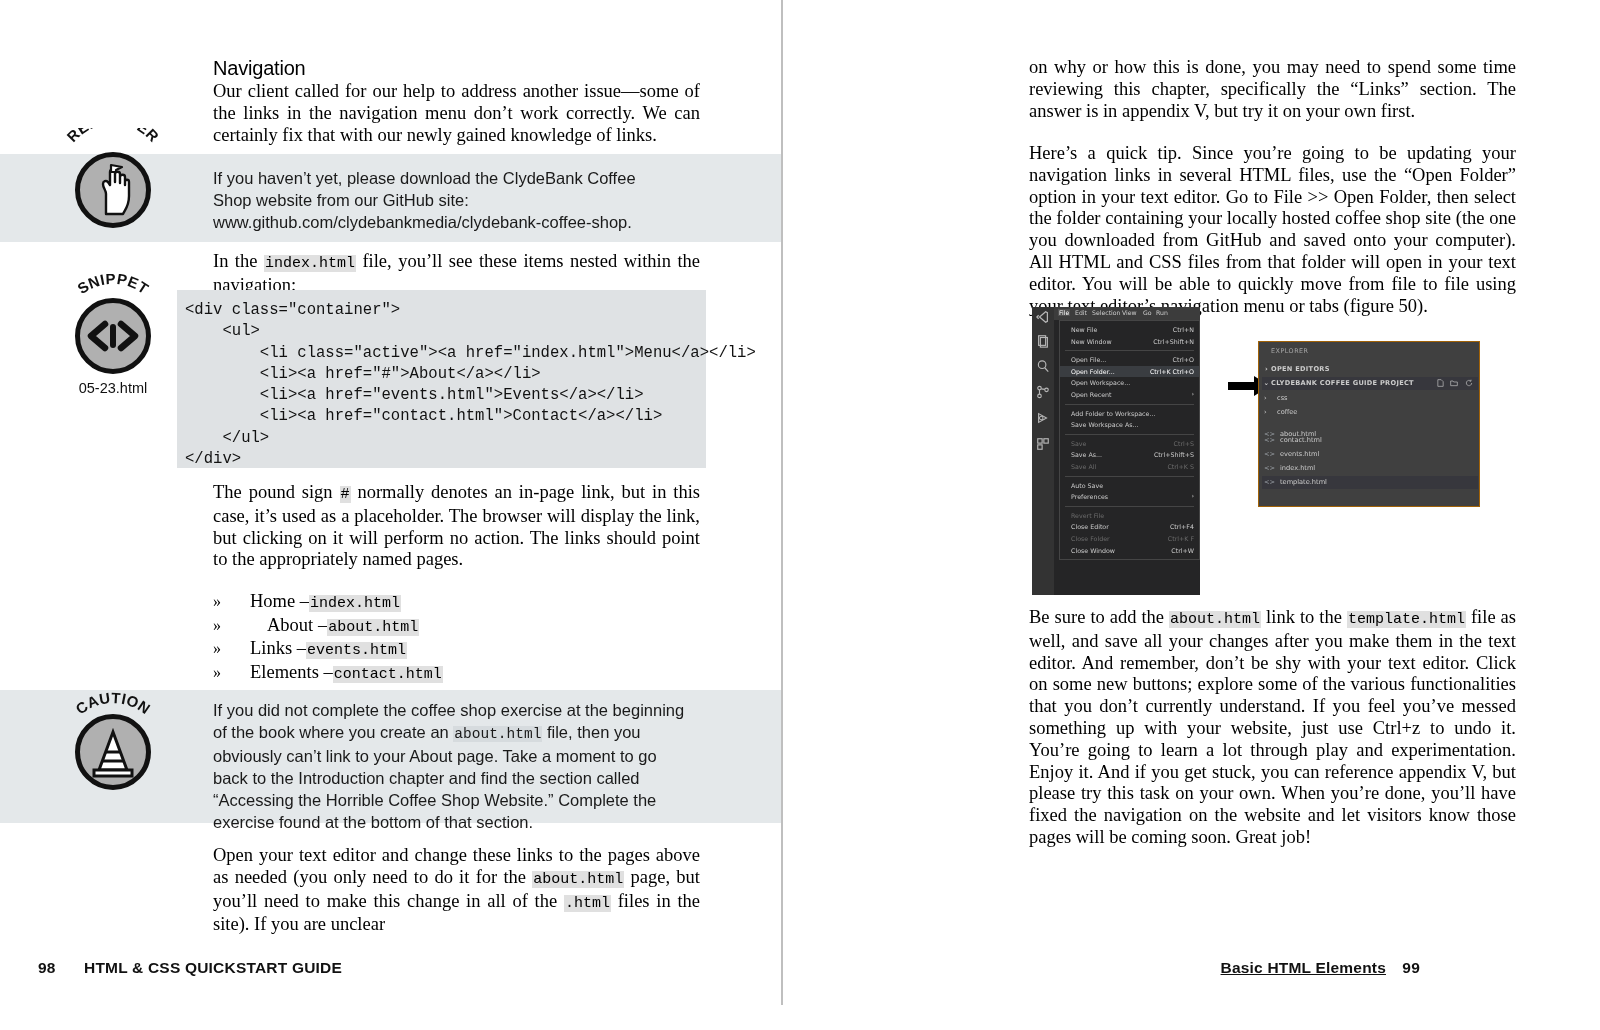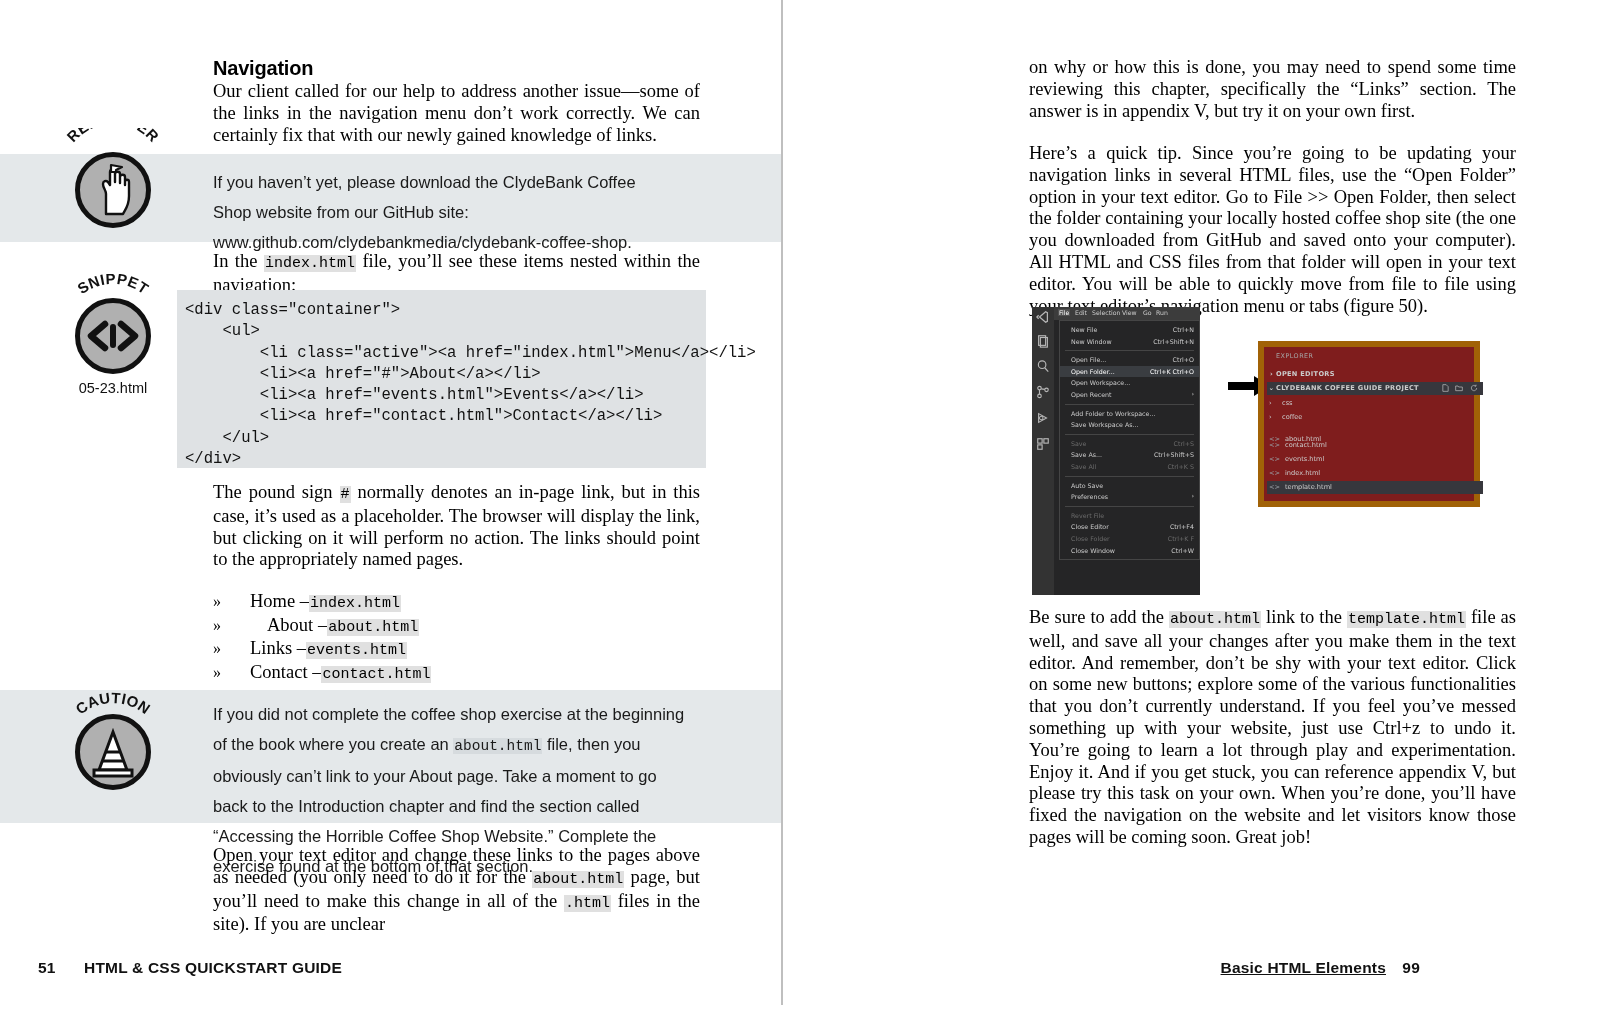--- a/index.html
+++ b/index.html
@@ -45,39 +45,39 @@
   
   .col-left {
     position: absolute;
     left: 213px;
     top: 0;
     width: 487px;
   }
 
   h2.section-title {
     font-family: "Liberation Sans", sans-serif;
-    font-weight: bold;
+    font-weight: normal;
     font-size: 20px;
     letter-spacing: -0.2px;
     margin: 0;
     padding: 0;
   }
 
   p.body {
     font-family: "Liberation Serif", serif;
     font-size: 18.5px;
     line-height: 21.8px;
     text-align: justify;
     margin: 0;
   }
 
   .callout-text {
     font-family: "Liberation Sans", sans-serif;
     font-size: 16.5px;
-    line-height: 30px;
+    line-height: 22px;
     margin: 0;
     color: #1a1a1a;
   }
 
   .inline-code {
     font-family: "Liberation Mono", monospace;
     font-size: 15px;
     background: #e0e0e0;
     padding: 0 1px;
     white-space: nowrap;
@@ -271,23 +271,23 @@
     left: 196px;
     top: 68px;
     width: 42px;
     height: 22px;
   }
 
   .explorer {
     position: absolute;
     left: 226px; top: 34px;
     width: 222px; height: 166px;
-    background: #7f1d1d;
+    background: #404040;
     font-family: "DejaVu Sans", sans-serif;
-    border: 6px solid #a16207;
+    border: 1px solid #a16207;
     box-sizing: border-box;
   }
   .explorer .ex-title {
     position: absolute;
     left: 12px; top: 5px;
     font-size: 6.4px;
     color: #a7a7a7;
     letter-spacing: .5px;
   }
   .explorer .ex-sec {
@@ -417,40 +417,40 @@
       <p class="callout-text" style="position:absolute;left:0;top:167px;width:460px;">If you haven’t yet, please download the ClydeBank Coffee Shop website from our GitHub site: www.github.com/clydebankmedia/clydebank-coffee-shop.</p>
 
       <p class="body" style="position:absolute;left:0;top:251px;width:487px;"><span>In the </span><span class="inline-code">index.html</span><span> file, you’ll see these items nested within the navigation:</span></p>
 
       <p class="body" style="position:absolute;left:0;top:482px;width:487px;"><span>The pound sign </span><span class="inline-code">#</span><span> normally denotes an in-page link, but in this case, it’s used as a placeholder. The browser will display the link, but clicking on it will perform no action. The links should point to the appropriately named pages.</span></p>
 
       <ul class="dingbat" style="position:absolute;left:0;top:591px;width:400px;">
         <li><span class="bullet">»</span><span style="display:inline-block;margin-left:10px;">Home – </span><span class="inline-code">index.html</span></li>
         <li><span class="bullet">»</span><span style="display:inline-block;margin-left:27px;">About – </span><span class="inline-code">about.html</span></li>
         <li><span class="bullet">»</span><span style="display:inline-block;margin-left:10px;">Links – </span><span class="inline-code">events.html</span></li>
-        <li><span class="bullet">»</span><span style="display:inline-block;margin-left:10px;">Contact – </span><span class="inline-code">contact.html</span></li>
+        <li><span class="bullet">»</span><span style="display:inline-block;margin-left:10px;">Elements – </span><span class="inline-code">contact.html</span></li>
       </ul>
 
       <p class="callout-text" style="position:absolute;left:0;top:699px;width:472px;"><span>If you did not complete the coffee shop exercise at the beginning of the book where you create an </span><span class="inline-code">about.html</span><span> file, then you obviously can’t link to your About page. Take a moment to go back to the Introduction chapter and find the section called “Accessing the Horrible Coffee Shop Website.” Complete the exercise found at the bottom of that section.</span></p>
 
       <p class="body" style="position:absolute;left:0;top:845px;width:487px;"><span>Open your text editor and change these links to the pages above as needed (you only need to do it for the </span><span class="inline-code">about.html</span><span> page, but you’ll need to make this change in all of the </span><span class="inline-code">.html</span><span> files in the site). If you are unclear</span></p>
     </div>
 
     <div class="code-block">
       <pre>&lt;div class="container"&gt;
     &lt;ul&gt;
         &lt;li class="active"&gt;&lt;a href="index.html"&gt;Menu&lt;/a&gt;&lt;/li&gt;
         &lt;li&gt;&lt;a href="#"&gt;About&lt;/a&gt;&lt;/li&gt;
         &lt;li&gt;&lt;a href="events.html"&gt;Events&lt;/a&gt;&lt;/li&gt;
         &lt;li&gt;&lt;a href="contact.html"&gt;Contact&lt;/a&gt;&lt;/li&gt;
     &lt;/ul&gt;
 &lt;/div&gt;</pre>
     </div>
 
-    <div class="footer" id="footer-left-num">51</div>
+    <div class="footer" id="footer-left-num">98</div>
     <div class="footer" id="footer-left-title">HTML &amp; CSS QUICKSTART GUIDE</div>
   </div>
 
   <div class="page page-right">
 
     <div class="col-right" style="left:246px;">
       <p class="body" style="position:absolute;left:0;top:57px;width:487px;">on why or how this is done, you may need to spend some time reviewing this chapter, specifically the “Links” section. The answer is in appendix V, but try it on your own first.</p>
 
       <p class="body" style="position:absolute;left:0;top:143px;width:487px;">Here’s a quick tip. Since you’re going to be updating your navigation links in several HTML files, use the “Open Folder” option in your text editor. Go to File &gt;&gt; Open Folder, then select the folder containing your locally hosted coffee shop site (the one you downloaded from GitHub and saved onto your computer). All HTML and CSS files from that folder will open in your text editor. You will be able to quickly move from file to file using your text editor’s navigation menu or tabs (figure 50).</p>
 

